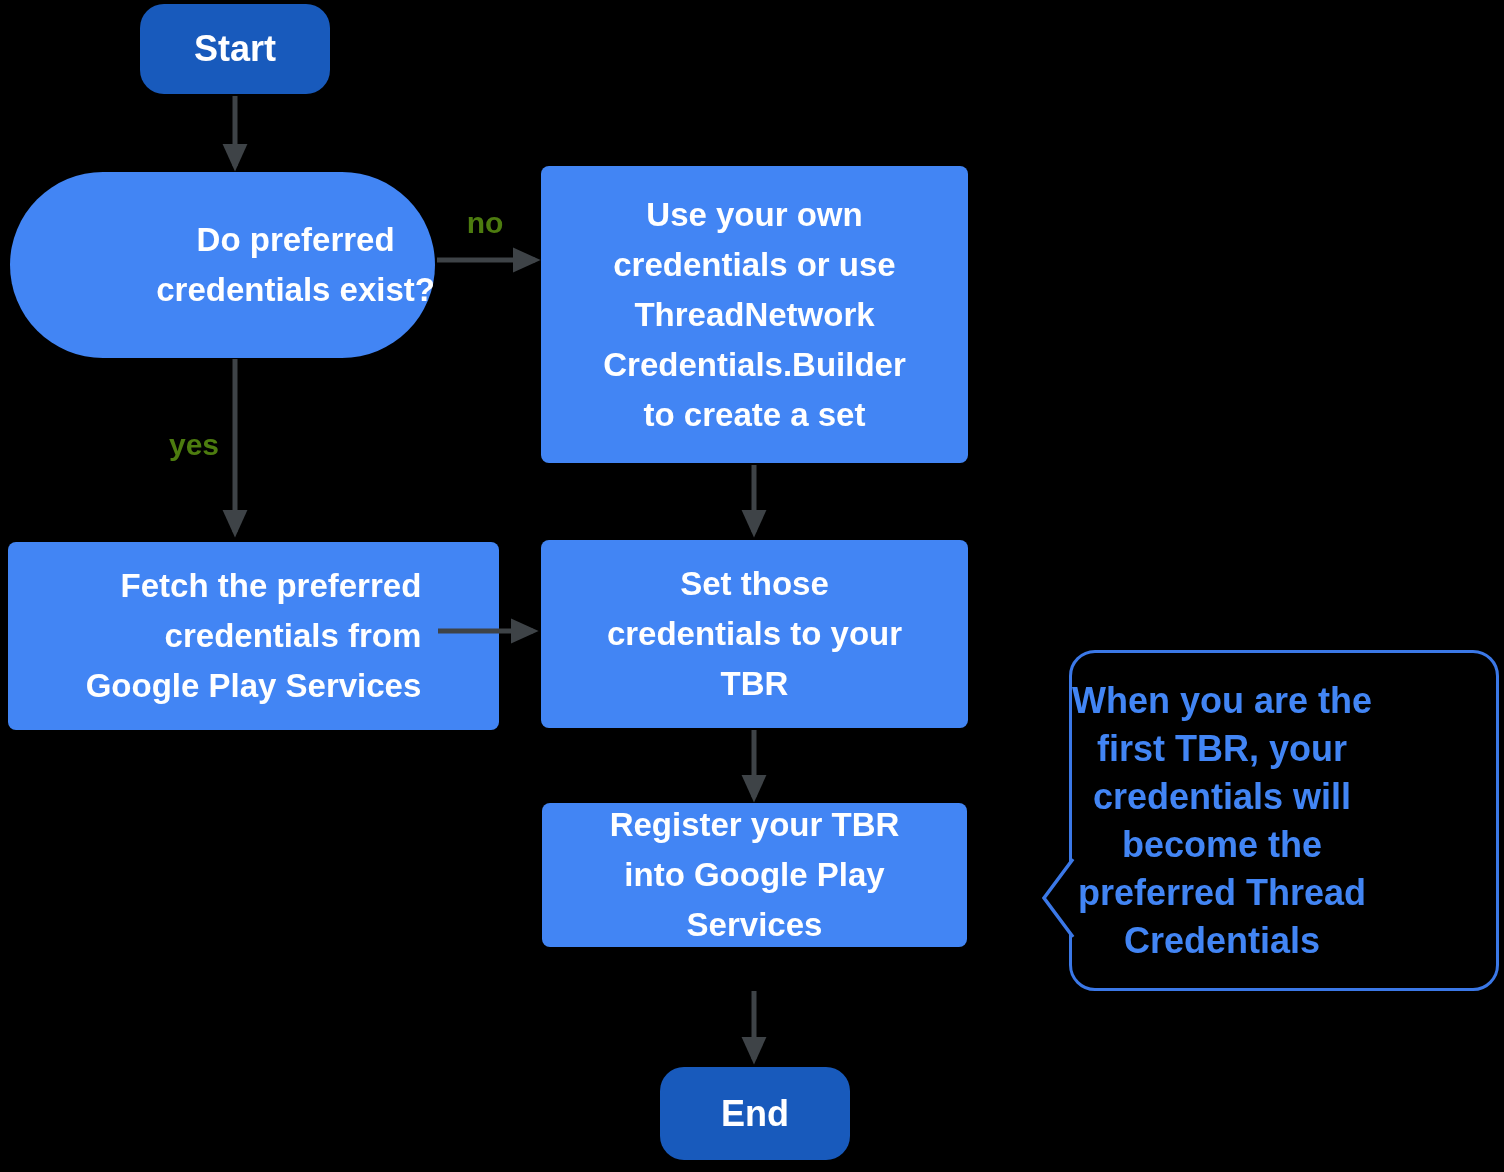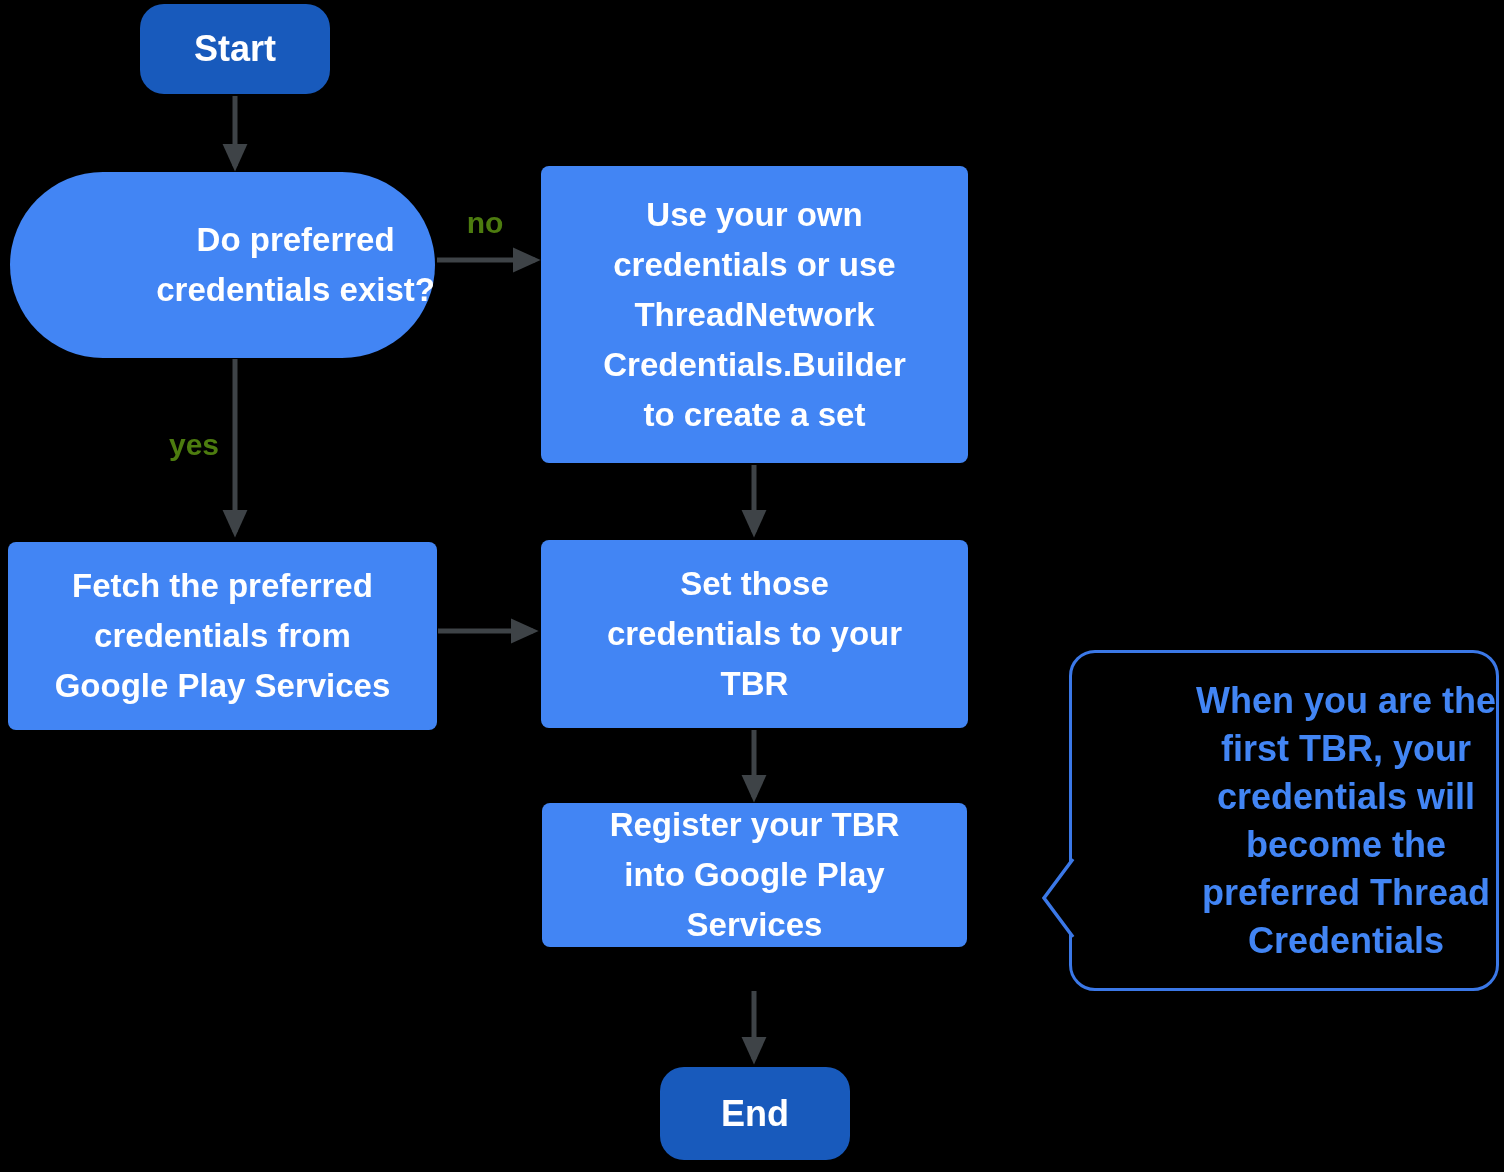--- a/index.html
+++ b/index.html
@@ -11,31 +11,31 @@
   .node-label{white-space:pre-line;font-weight:600;}
   .terminal{background:#185abc;border-radius:24px;}
   .terminal .node-label{font-size:36px;line-height:44px;}
   .process{background:#4285f4;border-radius:8px;}
   .process .node-label{font-size:33px;line-height:50px;}
   .decision{background:#4285f4;border-radius:93px;}
   .decision .node-label{font-size:33px;line-height:50px;}
   #node-start{left:140px;top:4px;width:190px;height:90px;}
   #node-decision{left:10px;top:172px;width:425px;height:186px;justify-content:flex-end;}
   #node-use-own{left:541px;top:166px;width:427px;height:297px;}
-  #node-fetch{left:8px;top:542px;width:429px;height:188px;}
+  #node-fetch{left:8px;top:542px;width:491px;height:188px;text-align:right;}
   #node-set{left:541px;top:540px;width:427px;height:188px;}
   #node-register{left:542px;top:803px;width:425px;height:144px;align-items:center;}
   #node-end{left:660px;top:1067px;width:190px;height:93px;}
   .edge-label{position:absolute;color:#4d7c0f;font-size:30px;font-weight:600;
               text-align:center;z-index:2;}
   #label-no{left:458px;top:206px;width:54px;}
   #label-yes{left:158px;top:428px;width:72px;}
   .callout{position:absolute;left:1069px;top:650px;width:424px;height:335px;
            border:3px solid #3b78e7;border-radius:26px;background:#000;
-           display:flex;align-items:center;justify-content:flex-end;text-align:center;z-index:1;}
+           display:flex;align-items:center;justify-content:flex-start;text-align:center;z-index:1;}
   .callout-text{white-space:pre-line;color:#4285f4;font-size:36px;line-height:48px;font-weight:700;}
   svg.overlay{position:absolute;left:0;top:0;z-index:5;pointer-events:none;}
 </style>
 </head>
 <body>
 
 <div class="canvas">
 
   <div class="node terminal" id="node-start">
     <span class="node-label">Start</span>

